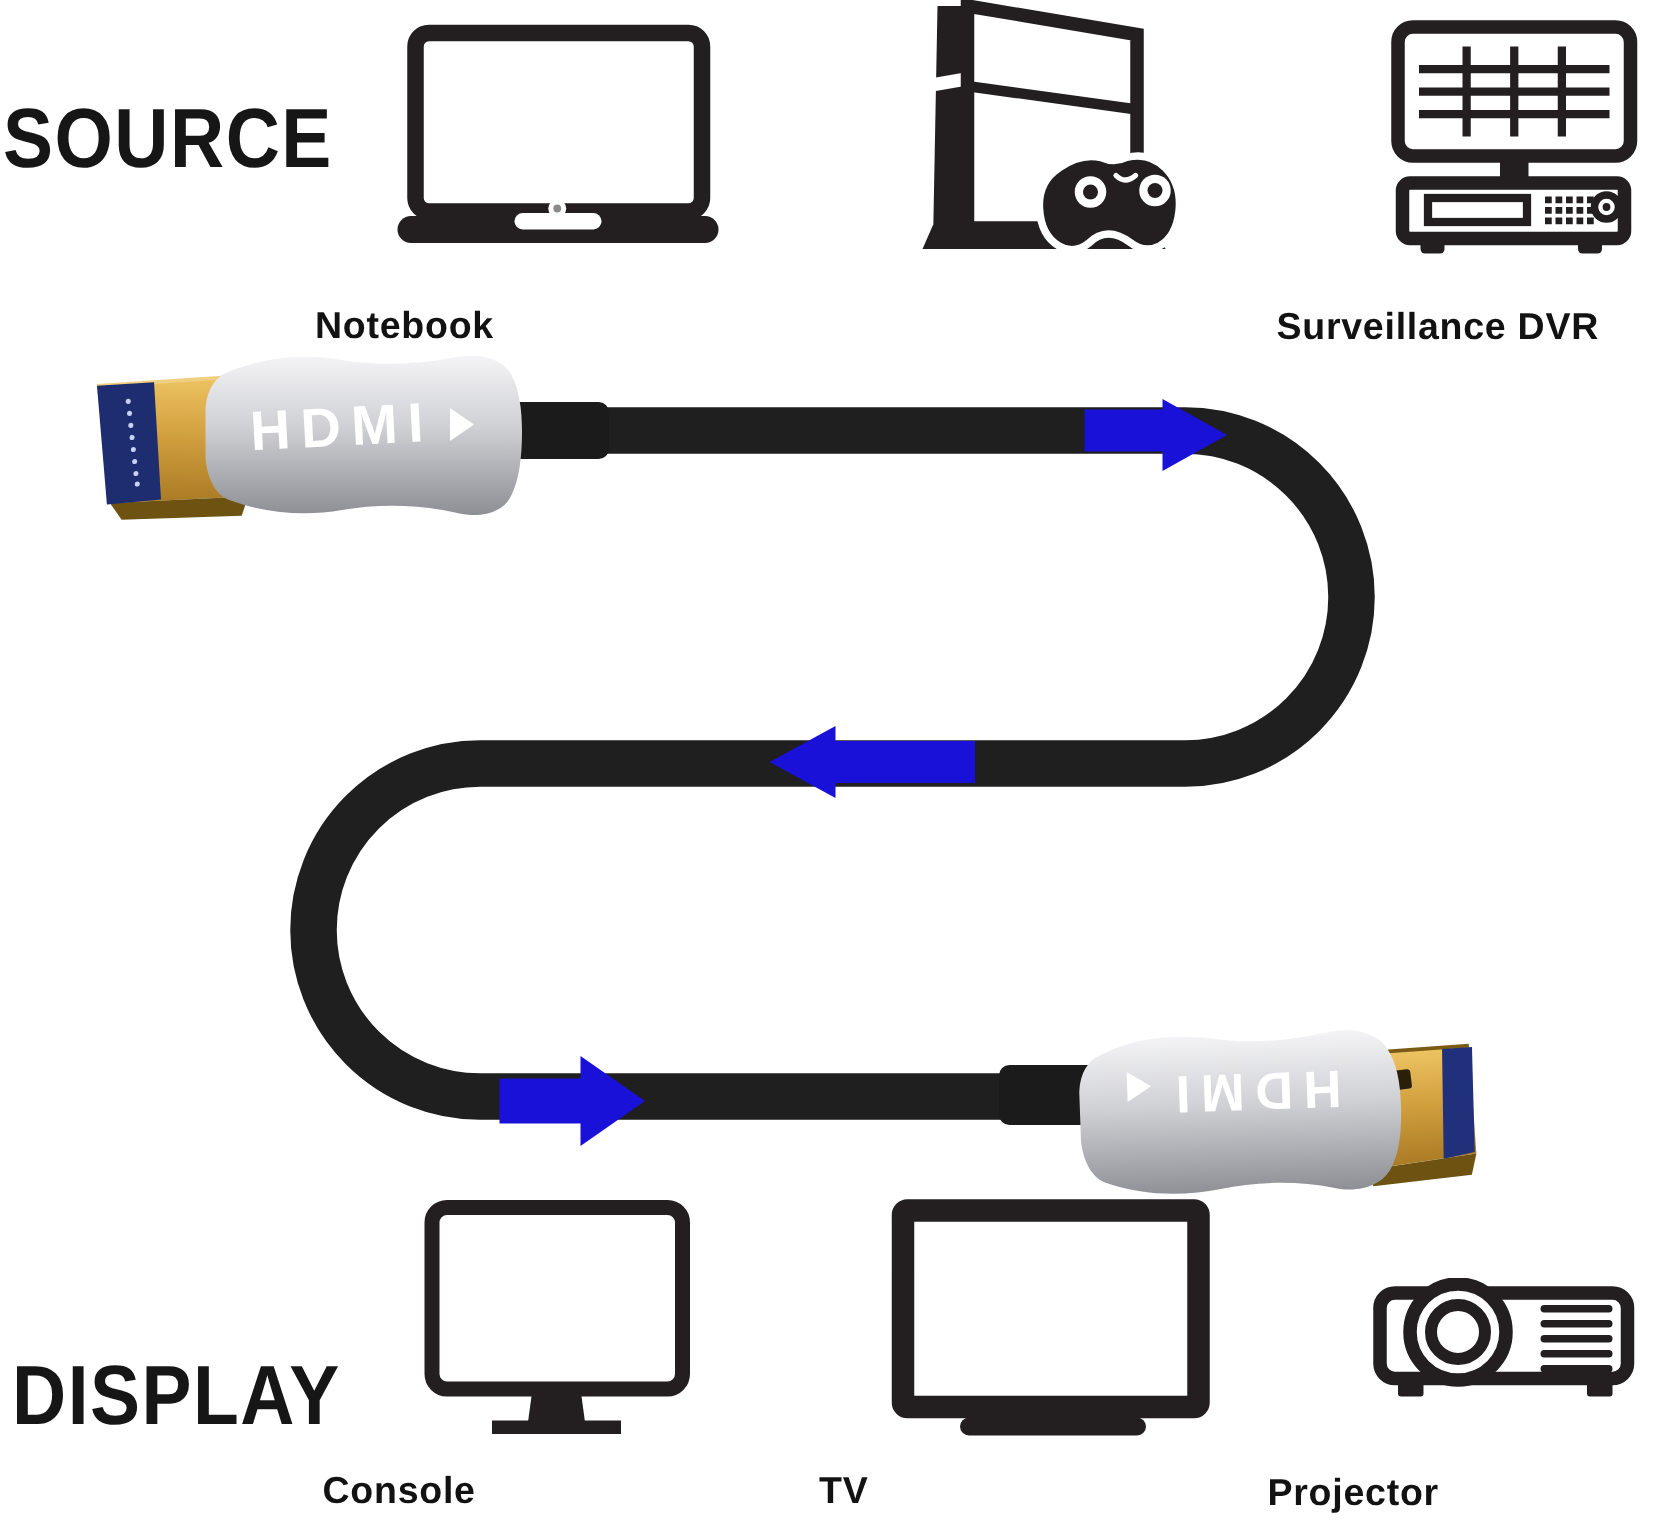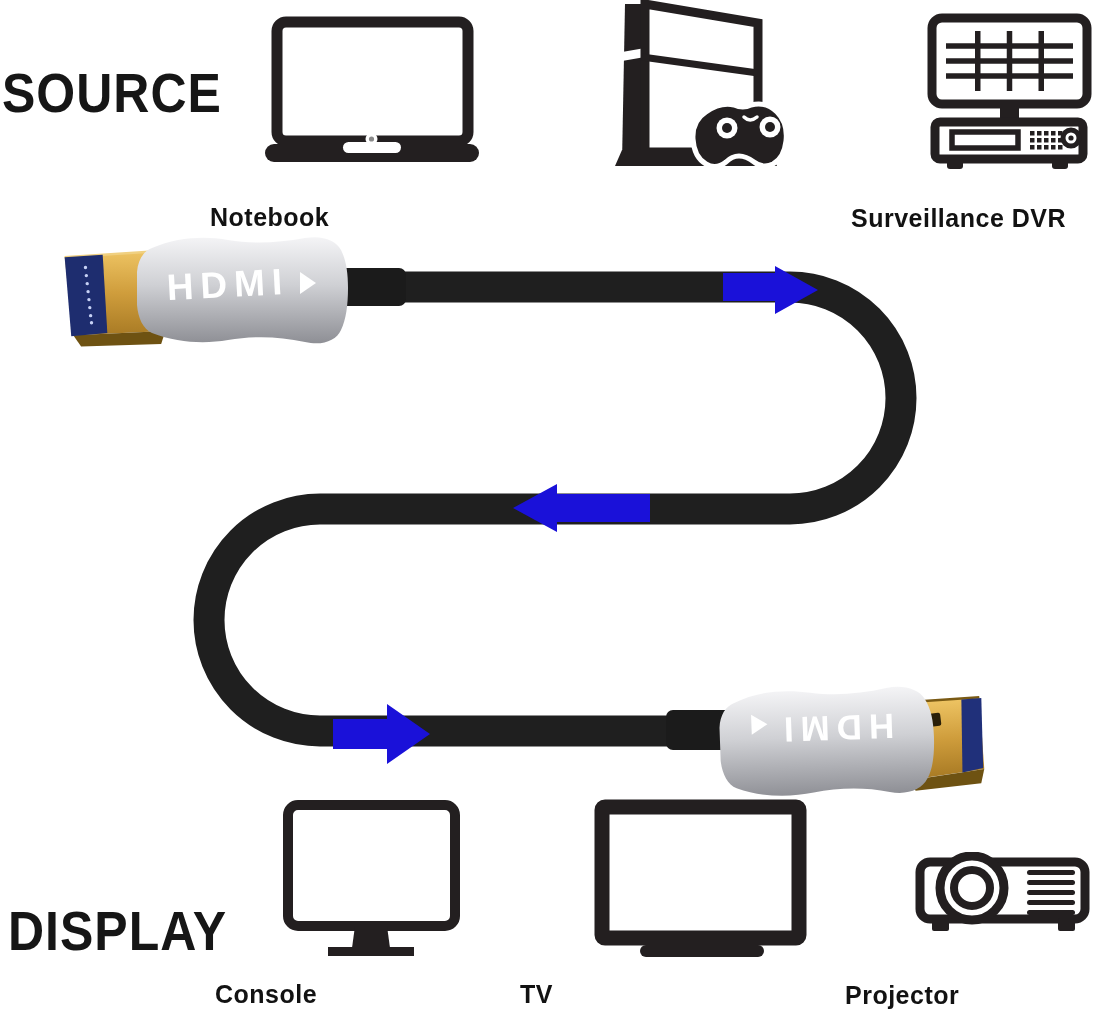--- a/index.html
+++ b/index.html
@@ -179,16 +179,16 @@
       <rect x="137" y="58" width="48" height="5" rx="2.5"></rect>
     </g>
     <rect x="42" y="66" width="17" height="13" rx="2" fill="#231f20"></rect>
     <rect x="168" y="66" width="17" height="13" rx="2" fill="#231f20"></rect>
   </svg>
 
   <div class="device-label" style="left:370px;top:203px">Notebook</div>
   <div class="device-label" style="left:1011px;top:204px">Surveillance DVR</div>
 
   <div class="device-label" style="left:375px;top:980px">Console</div>
-  <div class="device-label" style="left:680px;top:980px">TV</div>
+  <div class="device-label" style="left:706px;top:980px">TV</div>
   <div class="device-label" style="left:1005px;top:981px">Projector</div>
 
 </div>
 
 </body></html>

